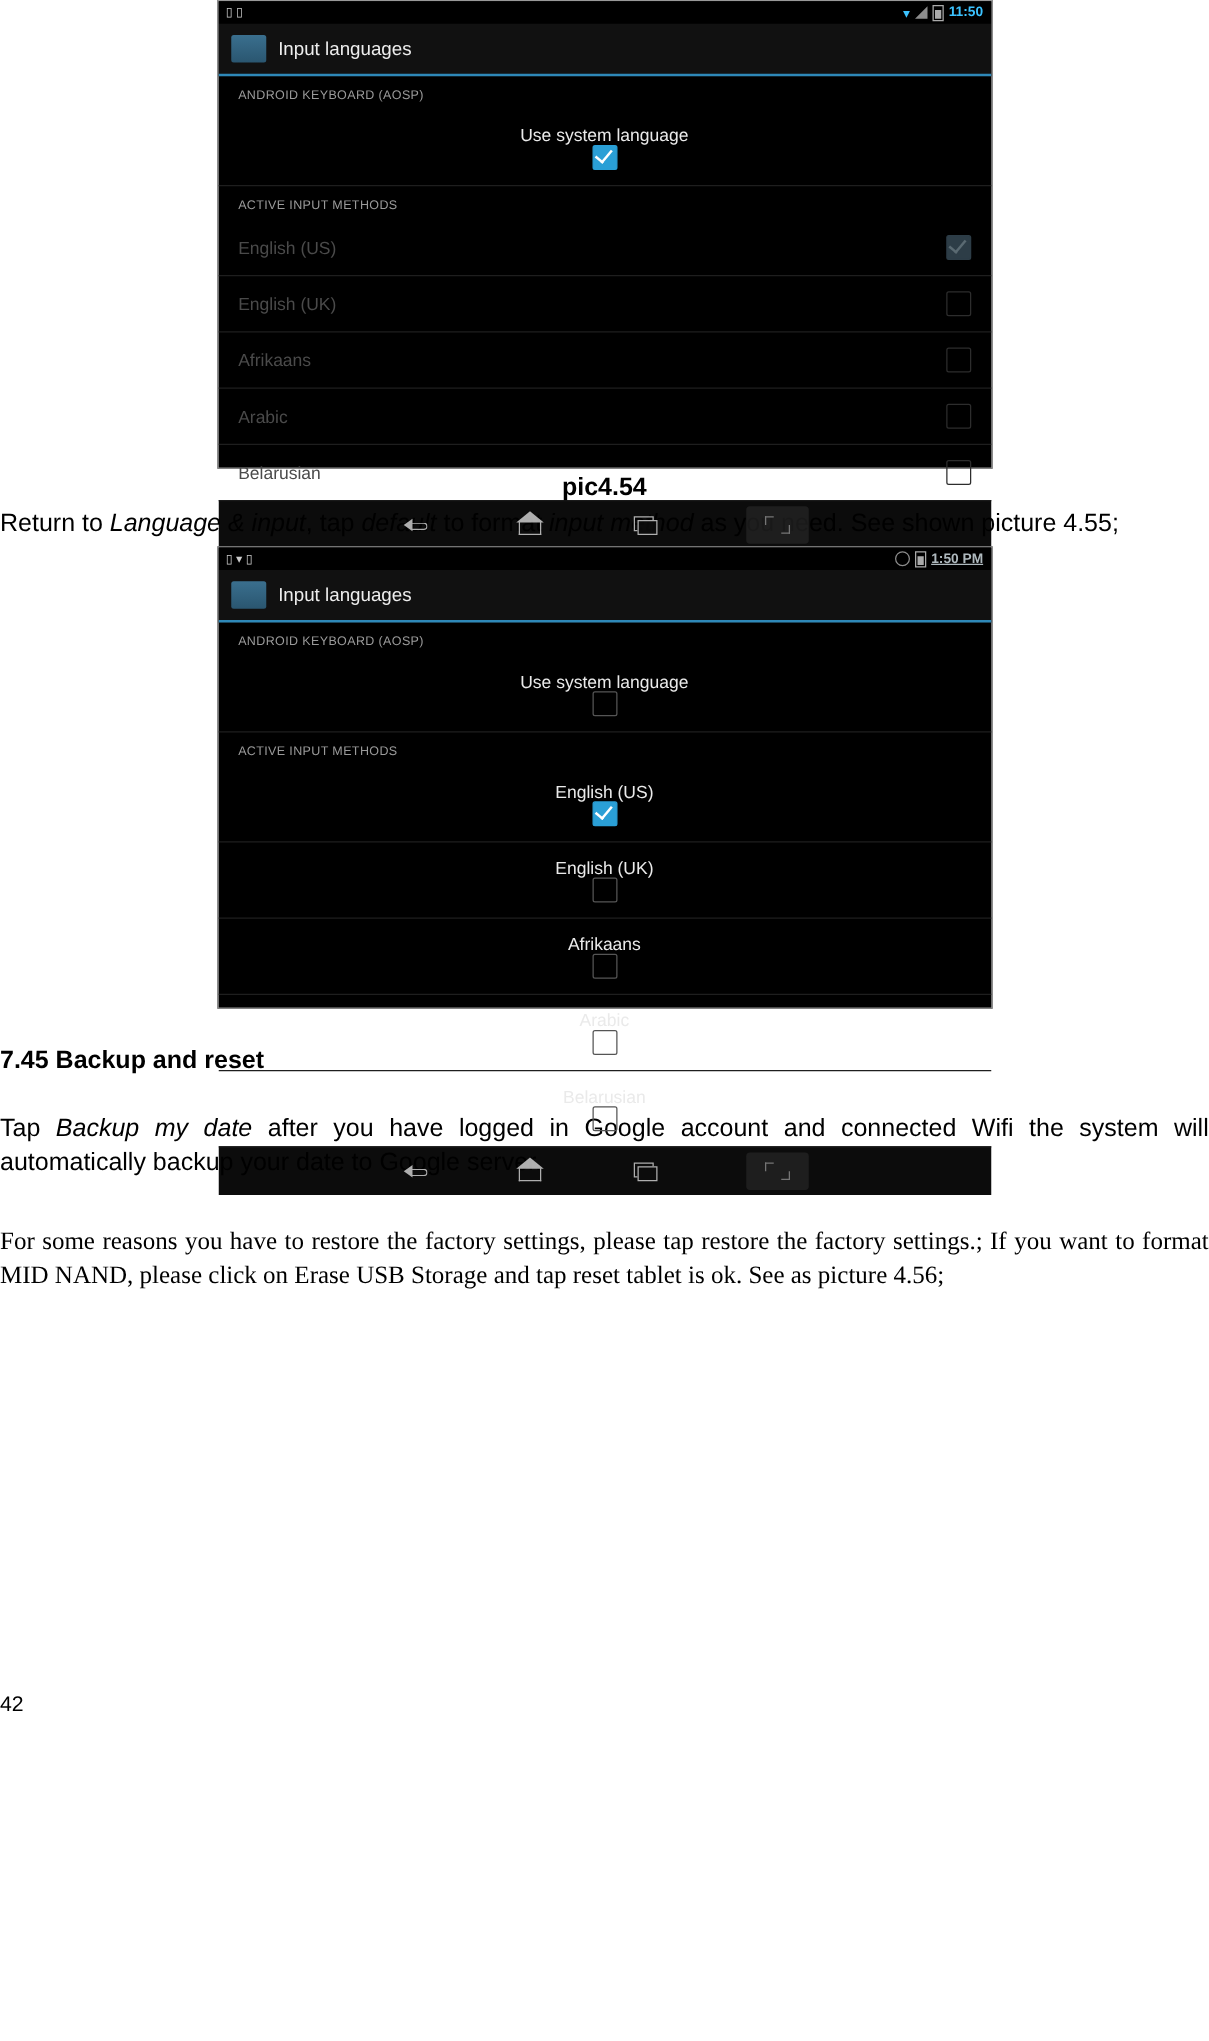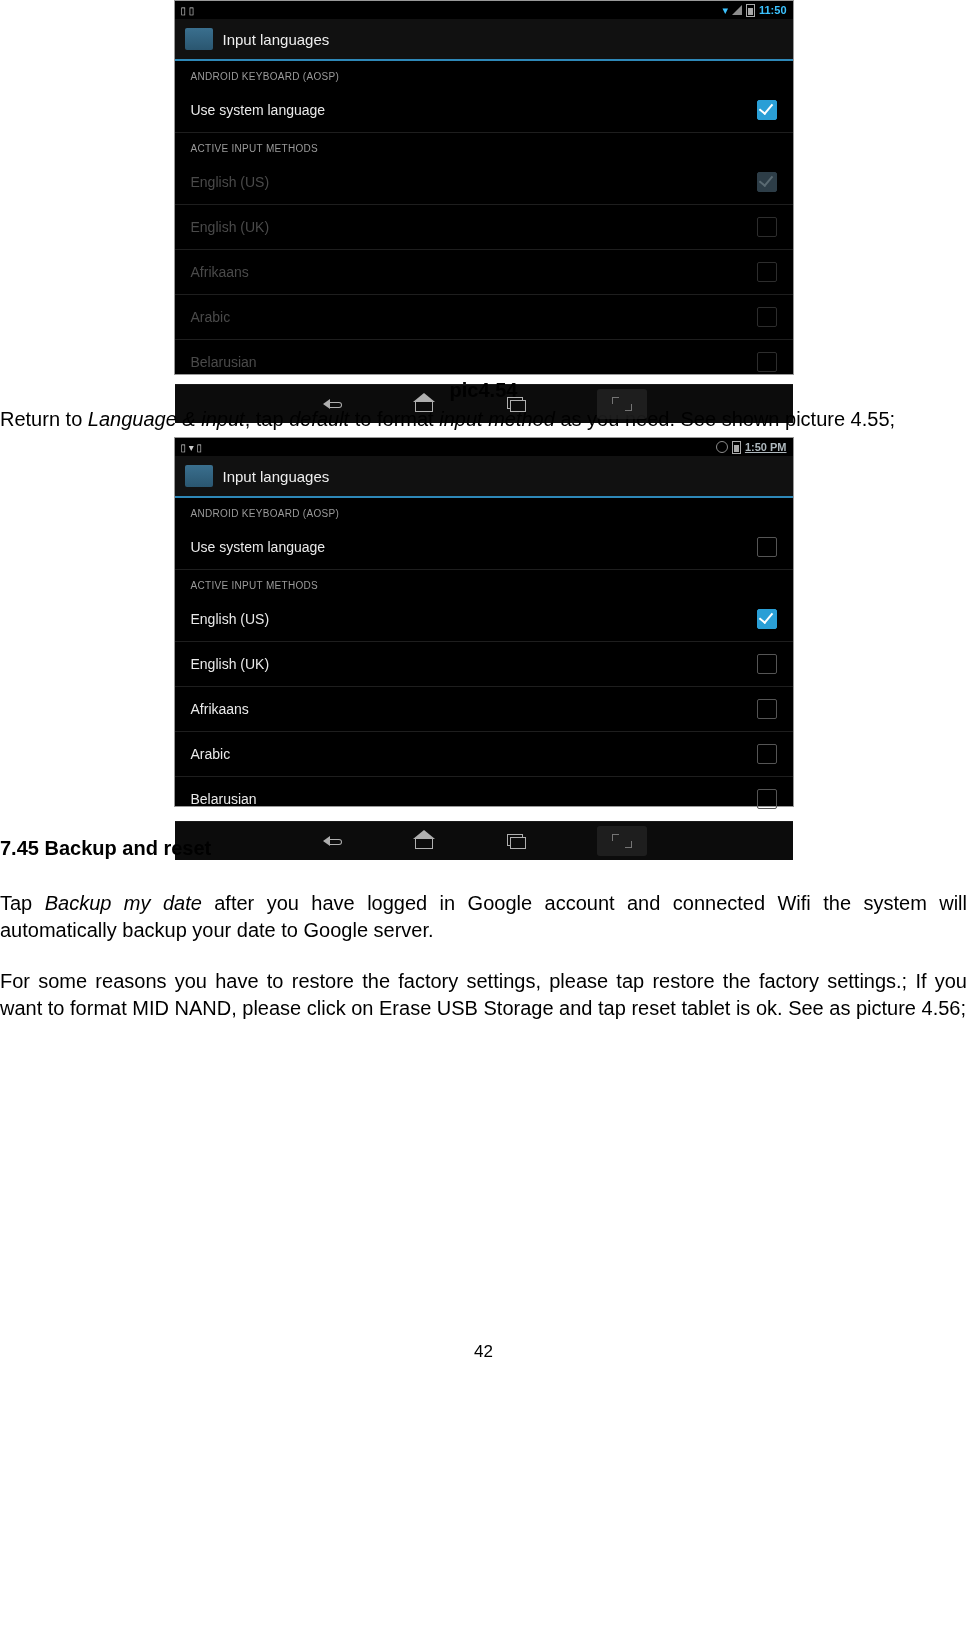--- a/index.html
+++ b/index.html
@@ -27,21 +27,20 @@
     text-align: justify;
     margin: 0 0 4px 0;
   }
   .body-text em { font-style: italic; }
   .section-heading {
     font-weight: bold;
     font-size: 20px;
     margin: 30px 0 30px 0;
   }
   .page-number {
-    text-align: center;
     font-size: 17px;
     margin-top: 320px;
   }
 
   
   .shot {
     margin: 0 auto;
     background: #000;
     color: #e8e8e8;
     font-family: "Helvetica Neue", Arial, sans-serif;
@@ -93,21 +92,21 @@
 
   .row {
     display: flex;
     align-items: center;
     justify-content: space-between;
     padding: 12px 16px 12px 16px;
     border-bottom: 1px solid #1e1e1e;
     font-size: 14px;
   }
   .row.disabled { color: #4a4a4a; }
-  .row.enabled  { color: #eaeaea; }
+  .row.enabled  { color: #eaeaea; flex-direction: column; }
 
   .check {
     width: 18px;
     height: 18px;
     border: 1px solid #555;
     border-radius: 2px;
     position: relative;
   }
   .check.on {
     background: #2a9fd6;
@@ -345,16 +344,16 @@
     </div>
   </div>
 
 
   <div class="section-heading">7.45 Backup and reset</div>
 
   <p class="body-text">
     <span>Tap </span><em>Backup my date</em><span> after you have logged in Google account and connected Wifi the system will automatically backup your date to Google server.</span>
   </p>
 
-  <p class="body-text" style="margin-top:24px;">For some reasons you have to restore the factory settings, please tap restore the factory settings.; If you want to format MID NAND, please click on Erase USB Storage and tap reset tablet is ok. See as picture 4.56;</p>
+  <p class="body-text" style="margin-top:36px;font-family:Liberation Serif, serif;">For some reasons you have to restore the factory settings, please tap restore the factory settings.; If you want to format MID NAND, please click on Erase USB Storage and tap reset tablet is ok. See as picture 4.56;</p>
 
   <div class="page-number">42</div>
 </div>
 
 </body></html>

